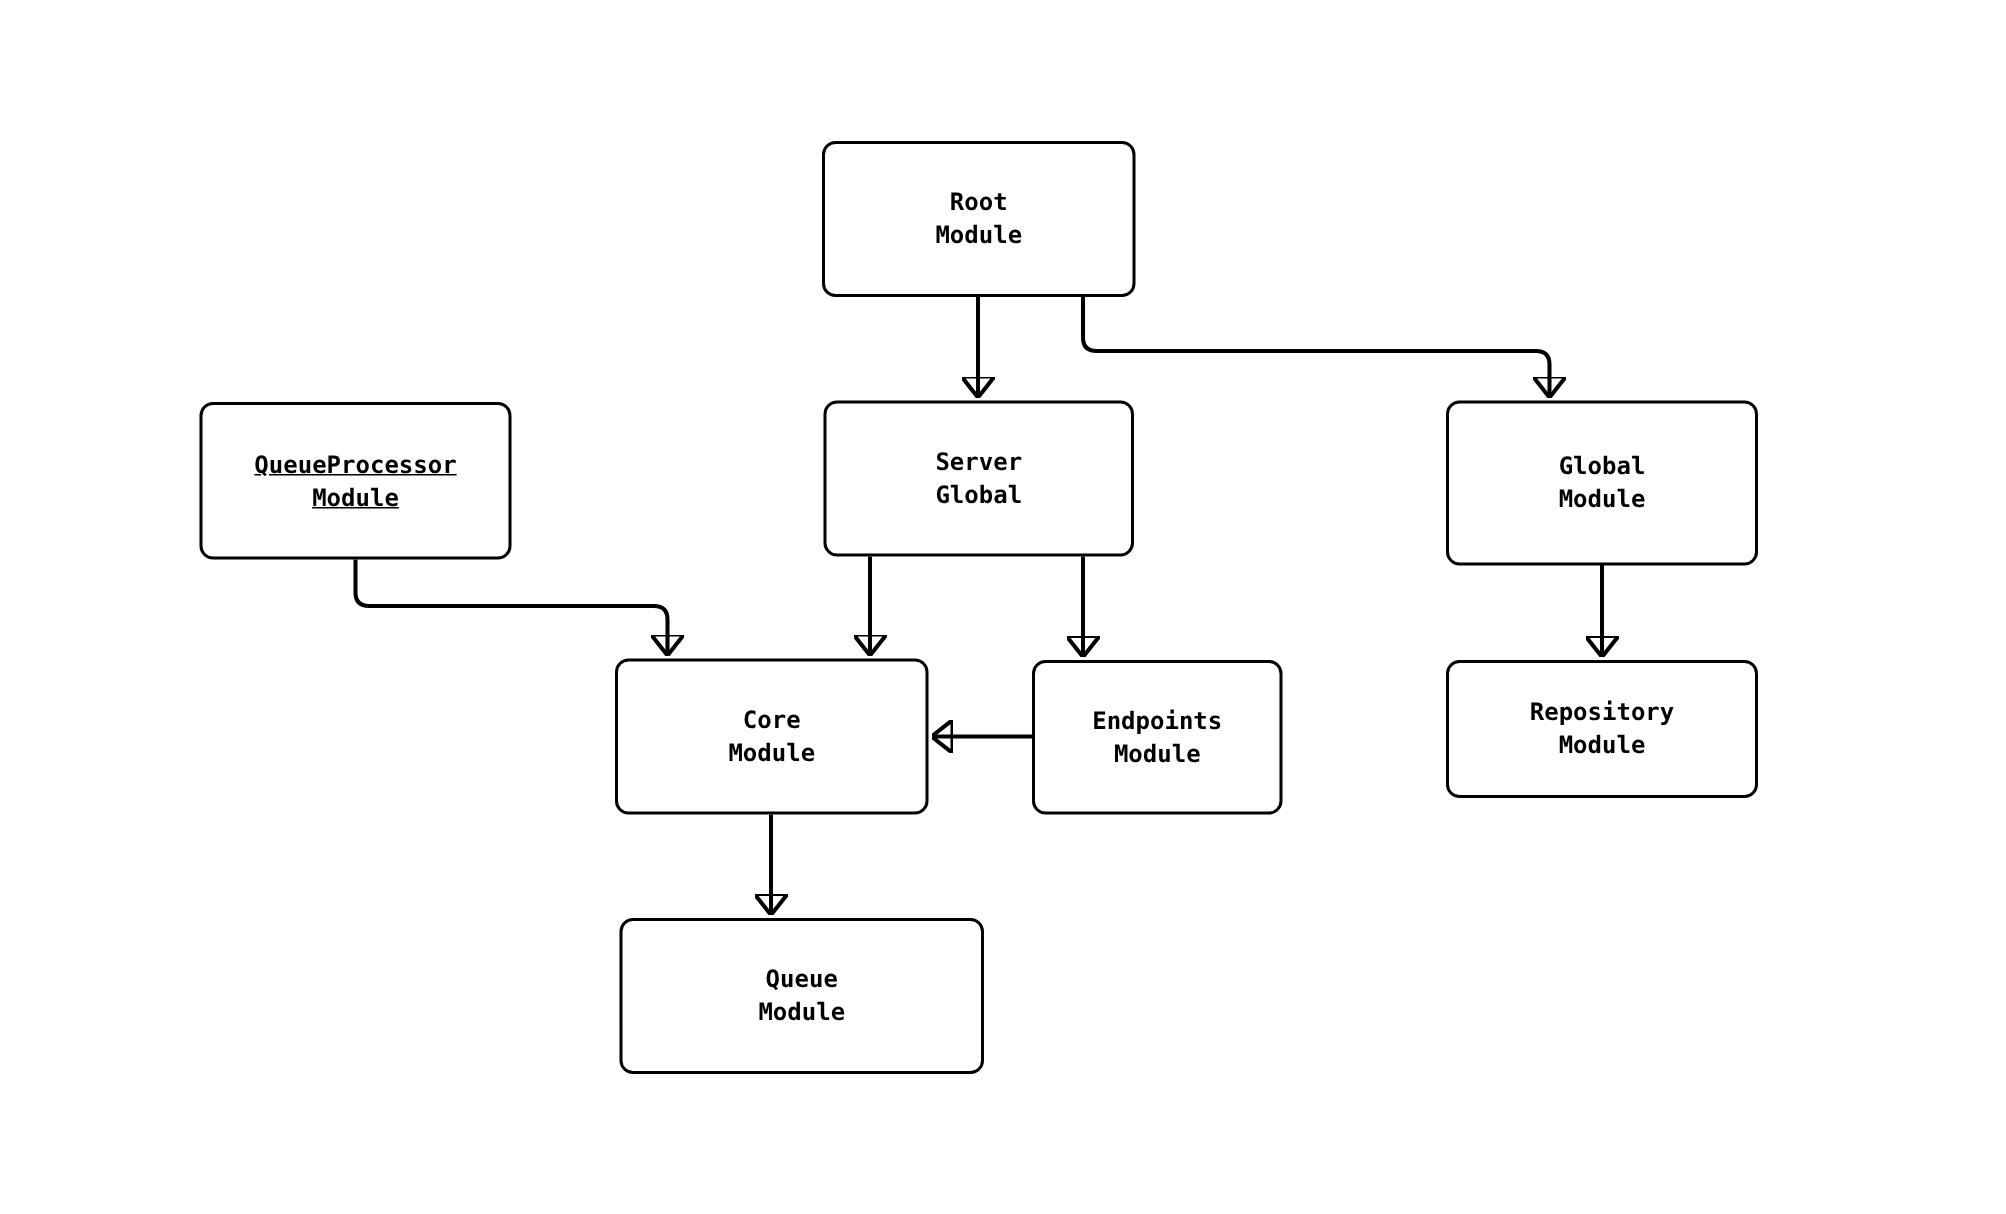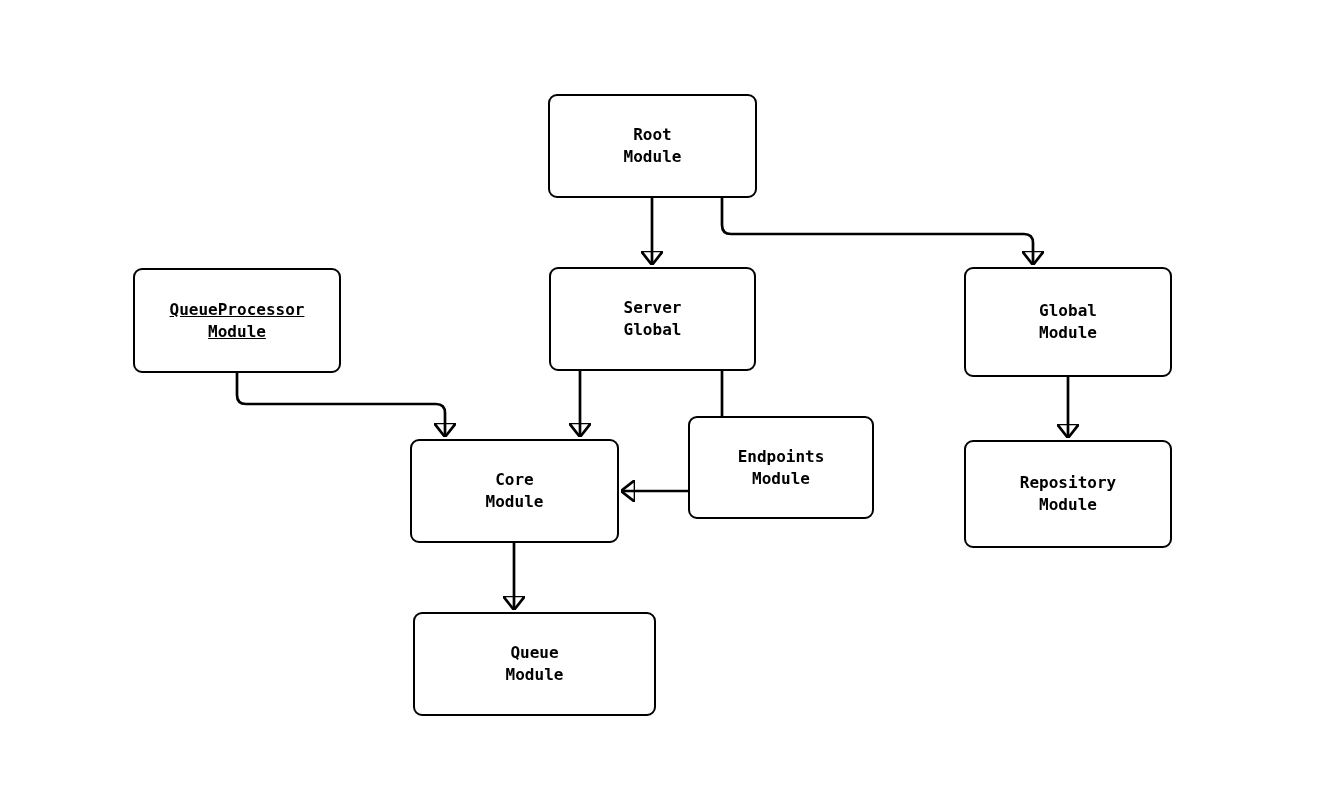--- a/index.html
+++ b/index.html
@@ -72,22 +72,22 @@
 
   <div class="node" style="left:549px; top:267px; width:207px; height:104px;">Server
 Global</div>
 
   <div class="node" style="left:964px; top:267px; width:208px; height:110px;">Global
 Module</div>
 
   <div class="node" style="left:410px; top:439px; width:209px; height:104px;">Core
 Module</div>
 
-  <div class="node" style="left:688px; top:416px; width:186px; height:103px;">Endpoints
+  <div class="node" style="left:688px; top:440px; width:167px; height:103px;">Endpoints
 Module</div>
 
-  <div class="node" style="left:964px; top:440px; width:208px; height:108px;">Repository
+  <div class="node" style="left:964px; top:440px; width:208px; height:92px;">Repository
 Module</div>
 
   <div class="node" style="left:413px; top:612px; width:243px; height:104px;">Queue
 Module</div>
 
 </div>
 
 </body></html>

